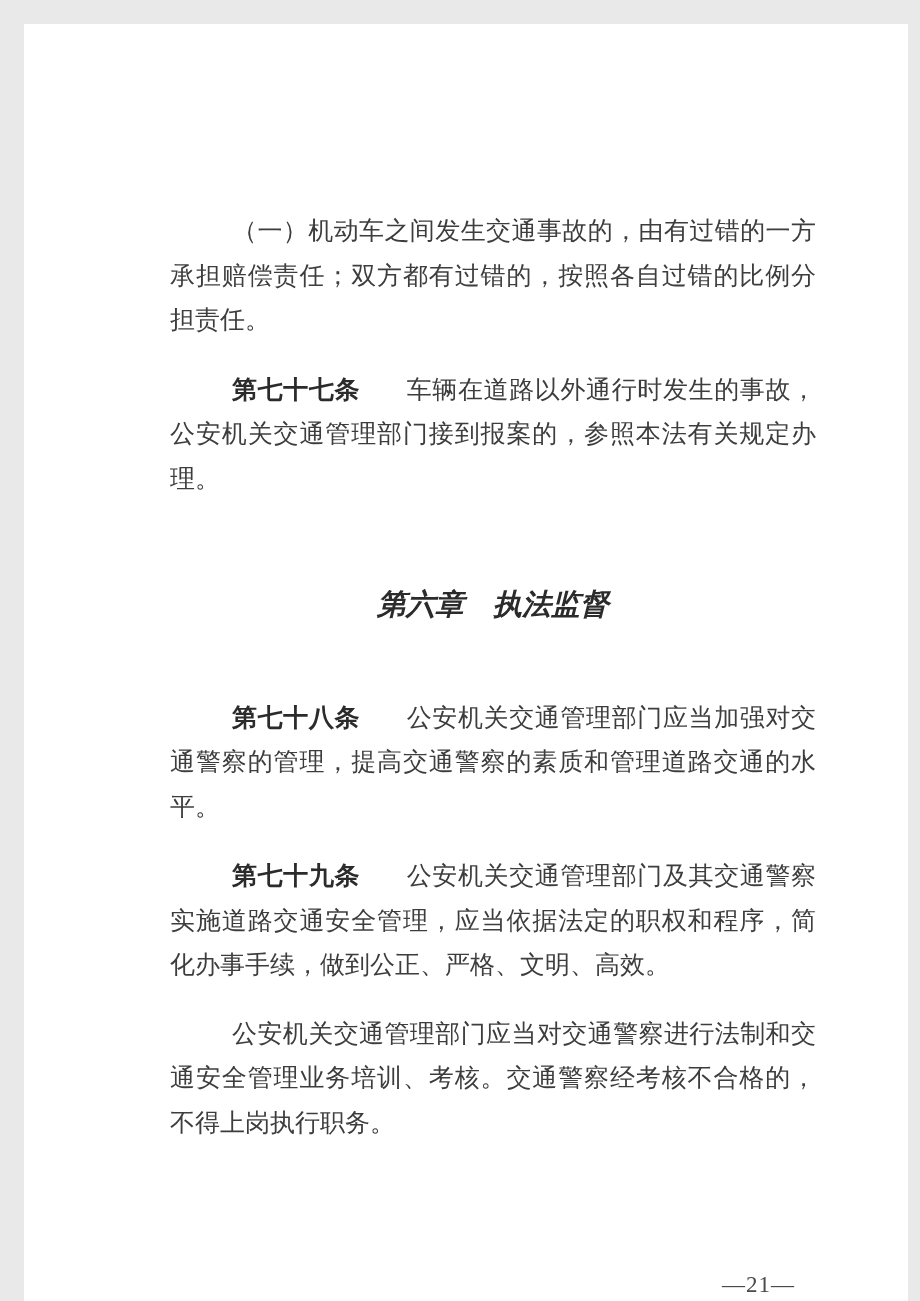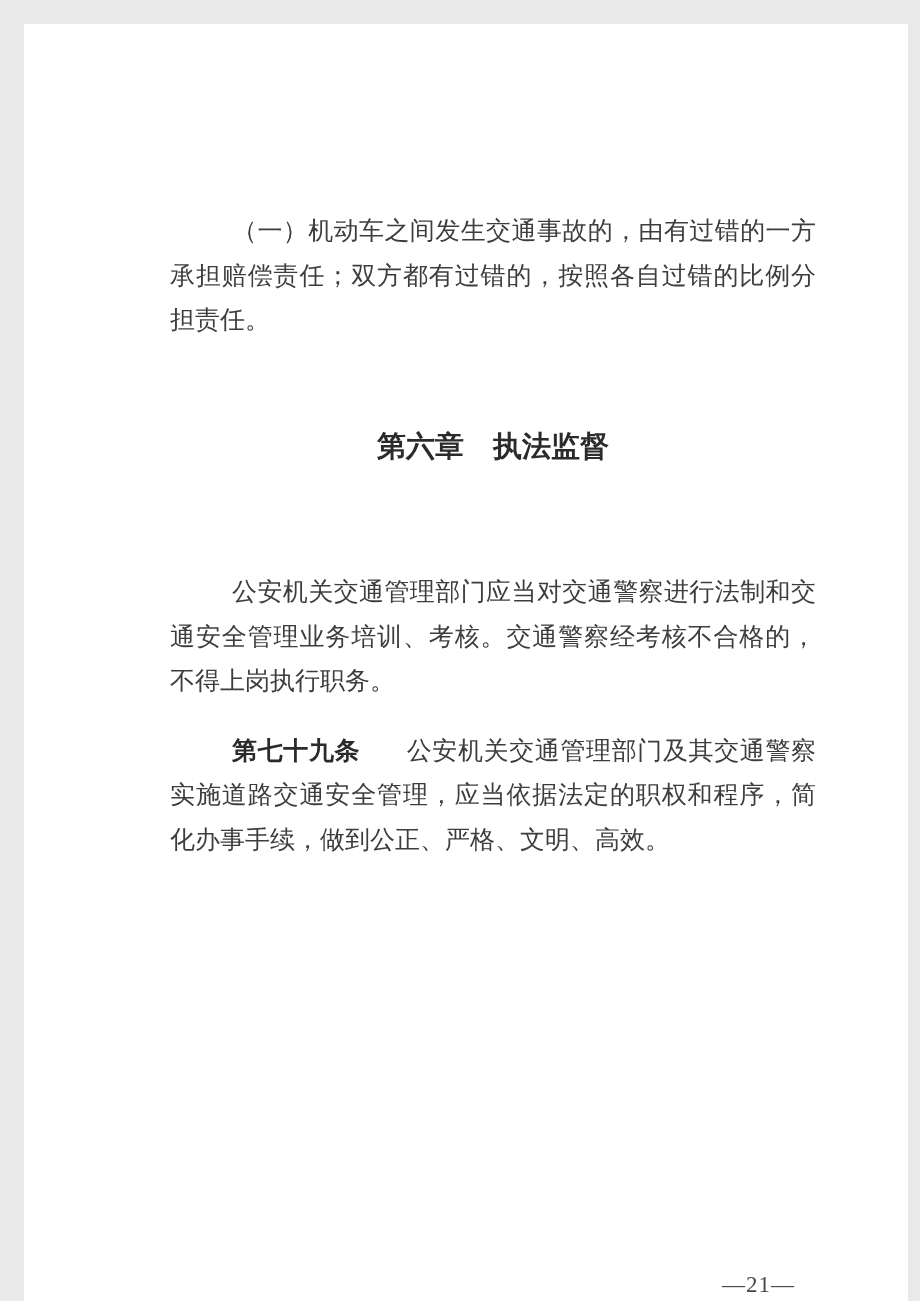--- a/index.html
+++ b/index.html
@@ -35,22 +35,23 @@
   }
   .lead:empty { display: none; margin: 0; }
   .chapter-heading {
     text-align: center;
     text-indent: 0;
     font-weight: 700;
     font-size: 29px;
     color: #2b2b2b;
     font-family: "Liberation Sans", "DejaVu Sans", sans-serif;
     margin-top: 57px;
-    margin-bottom: 78px;
+    margin-bottom: 44px;
     line-height: 44.5px;
+    font-style: italic;
   }
   .page-number {
     position: absolute;
     top: 1236px;
     right: 137px;
     font-size: 23px;
     letter-spacing: 1px;
     color: #4a4a4a;
     font-family: "Liberation Serif", "DejaVu Serif", serif;
   }
@@ -59,25 +60,27 @@
 <body>
 
 <div class="page">
 
   <div class="content">
 
     <p class="para"><span>（一）机动车之间发生交通事故的，由有过错的一方承担赔偿责任；双方都有过错的，按照各自过错的比例分担责任。</span></p>
 
 
 
+    <p class="para"><span class="lead">第七十七条</span><span>车辆在道路以外通行时发生的事故，公安机关交通管理部门接到报案的，参照本法有关规定办理。</span></p>
 
     <p class="para chapter-heading">第六章　执法监督</p>
 
+    <p class="para"><span class="lead">第七十八条</span><span>公安机关交通管理部门应当加强对交通警察的管理，提高交通警察的素质和管理道路交通的水平。</span></p>
+
+    <p class="para"><span class="lead">第七十九条</span><span>公安机关交通管理部门及其交通警察实施道路交通安全管理，应当依据法定的职权和程序，简化办事手续，做到公正、严格、文明、高效。</span></p>
 
     <p class="para"><span>公安机关交通管理部门应当对交通警察进行法制和交通安全管理业务培训、考核。交通警察经考核不合格的，不得上岗执行职务。</span></p>
-
-    <p class="para"><span class="lead">第七十九条</span><span>公安机关交通管理部门及其交通警察实施道路交通安全管理，应当依据法定的职权和程序，简化办事手续，做到公正、严格、文明、高效。</span></p>
 
   </div>
 
   <div class="page-number">—21—</div>
 
 </div>
 
 </body></html>

